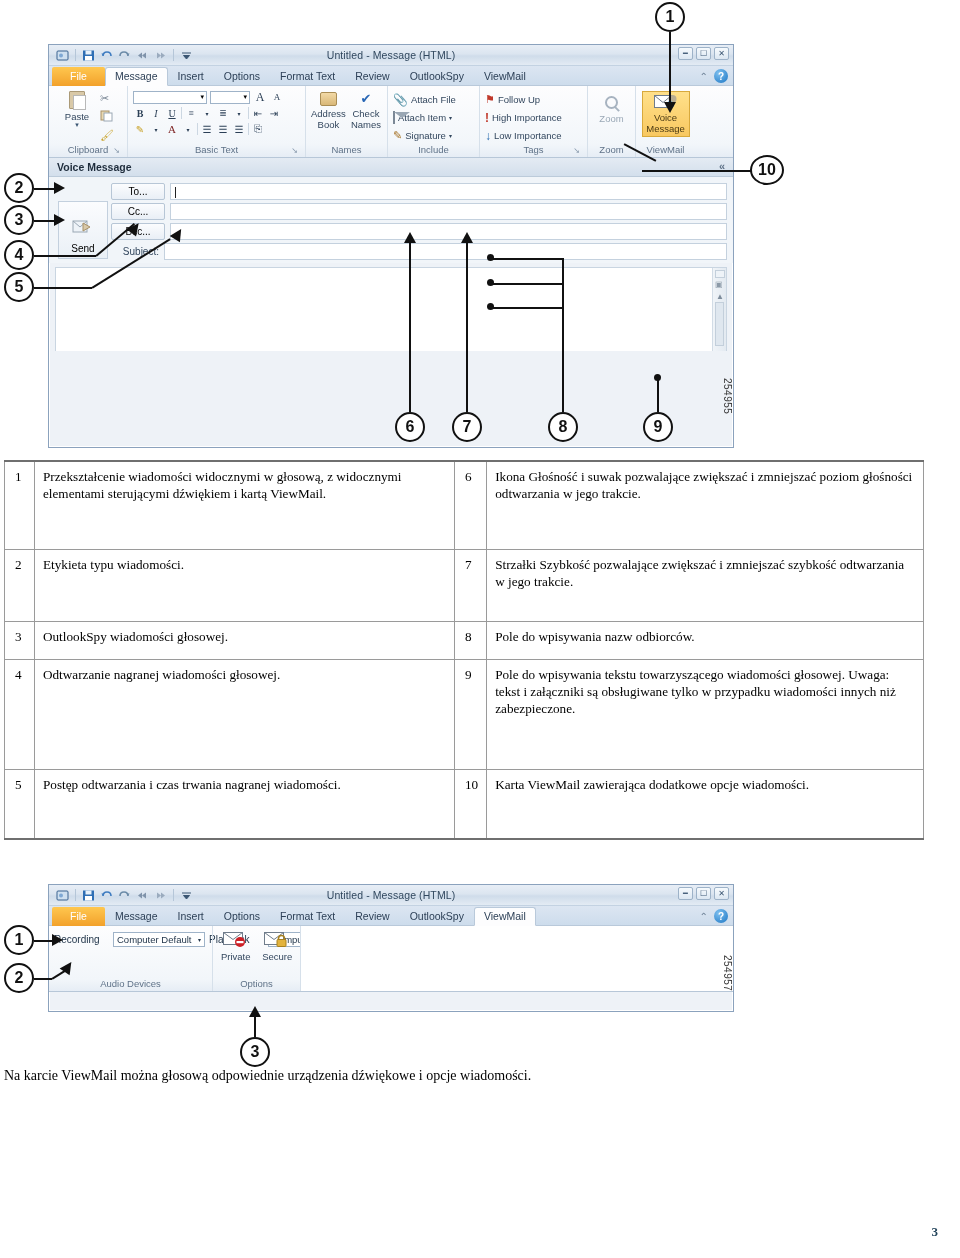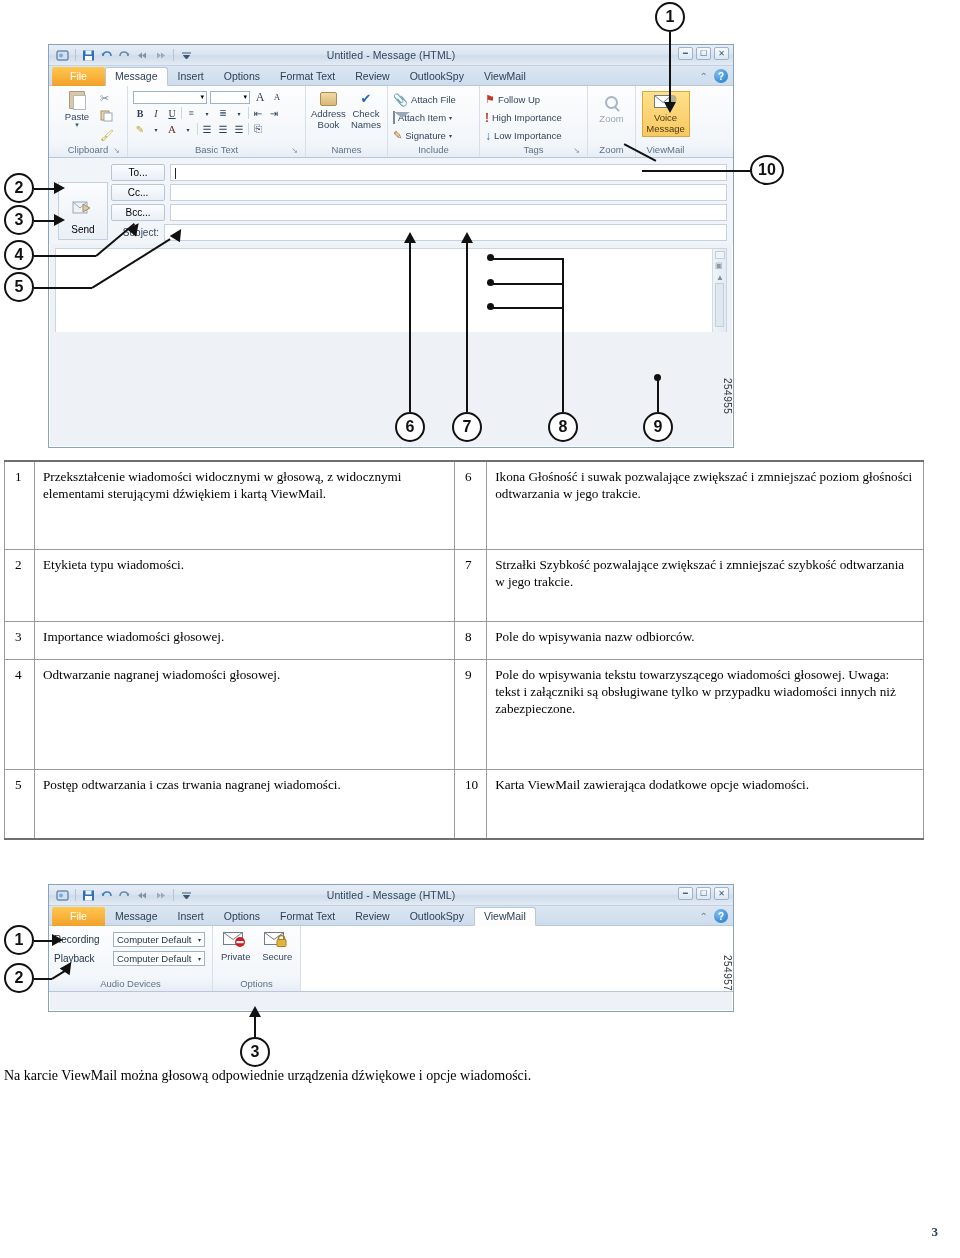--- a/index.html
+++ b/index.html
@@ -453,20 +453,24 @@
             </svg>
           </span>
           <span>Voice</span>
           <span>Message</span>
         </div>
       </div>
       <div class="rgroup-label">ViewMail</div>
     </div>
   </div>
 
+  <div class="vm-header">
+    <span>Voice Message</span>
+    <span class="collapse">«</span>
+  </div>
 
 
   <div class="compose">
     <div class="send-col">
       <div class="send-box">
         <span style="margin-bottom:4px;">
           <svg width="22" height="18" viewBox="0 0 22 18">
             <rect x="1" y="2" width="14" height="11" fill="#eef3f8" stroke="#9aa7b4"></rect>
             <path d="M1 2 L8 8 L15 2" fill="none" stroke="#9aa7b4"></path>
             <path d="M11 12 l7 -4 l-7 -4 z" fill="#d9c9a8" stroke="#a89067"></path>
@@ -563,21 +567,21 @@
       <td class="txt">Ikona Głośność i suwak pozwalające zwiększać i zmniejszać poziom głośności odtwarzania w jego trakcie.</td>
     </tr>
     <tr>
       <td class="num" style="height:72px;">2</td>
       <td class="txt">Etykieta typu wiadomości.</td>
       <td class="num">7</td>
       <td class="txt">Strzałki Szybkość pozwalające zwiększać i zmniejszać szybkość odtwarzania w jego trakcie.</td>
     </tr>
     <tr>
       <td class="num" style="height:38px;">3</td>
-      <td class="txt">Importance wiadomości głosowej.</td>
+      <td class="txt">OutlookSpy wiadomości głosowej.</td>
       <td class="num">8</td>
       <td class="txt">Pole do wpisywania nazw odbiorców.</td>
     </tr>
     <tr>
       <td class="num" style="height:110px;">4</td>
       <td class="txt">Odtwarzanie nagranej wiadomości głosowej.</td>
       <td class="num">9</td>
       <td class="txt">Pole do wpisywania tekstu towarzyszącego wiadomości głosowej. Uwaga: tekst i załączniki są obsługiwane tylko w przypadku wiadomości innych niż zabezpieczone.</td>
     </tr>
     <tr class="bot">
@@ -657,21 +661,21 @@
     <div class="ol-tab active">ViewMail</div>
     <div class="tab-right">
       <div class="chev-up">⌃</div>
       <div class="help-q">?</div>
     </div>
   </div>
 
   <div class="ribbon" style="height:66px;">
 
     <div class="rgroup" style="width:163px;">
-      <div class="rgroup-body" style="flex-direction:column;gap:4px;padding-top:4px;">
+      <div class="rgroup-body" style="flex-direction:row;gap:4px;padding-top:4px;">
         <div style="display:flex;align-items:center;gap:5px;">
           <span style="font-size:10px;color:#22364b;font-family:'Liberation Sans',sans-serif;width:54px;">Recording</span>
           <span class="dd-combo">
             <span>Computer Default</span>
             <span style="font-size:6px;">▾</span>
           </span>
         </div>
         <div style="display:flex;align-items:center;gap:5px;">
           <span style="font-size:10px;color:#22364b;font-family:'Liberation Sans',sans-serif;width:54px;">Playback</span>
           <span class="dd-combo">

